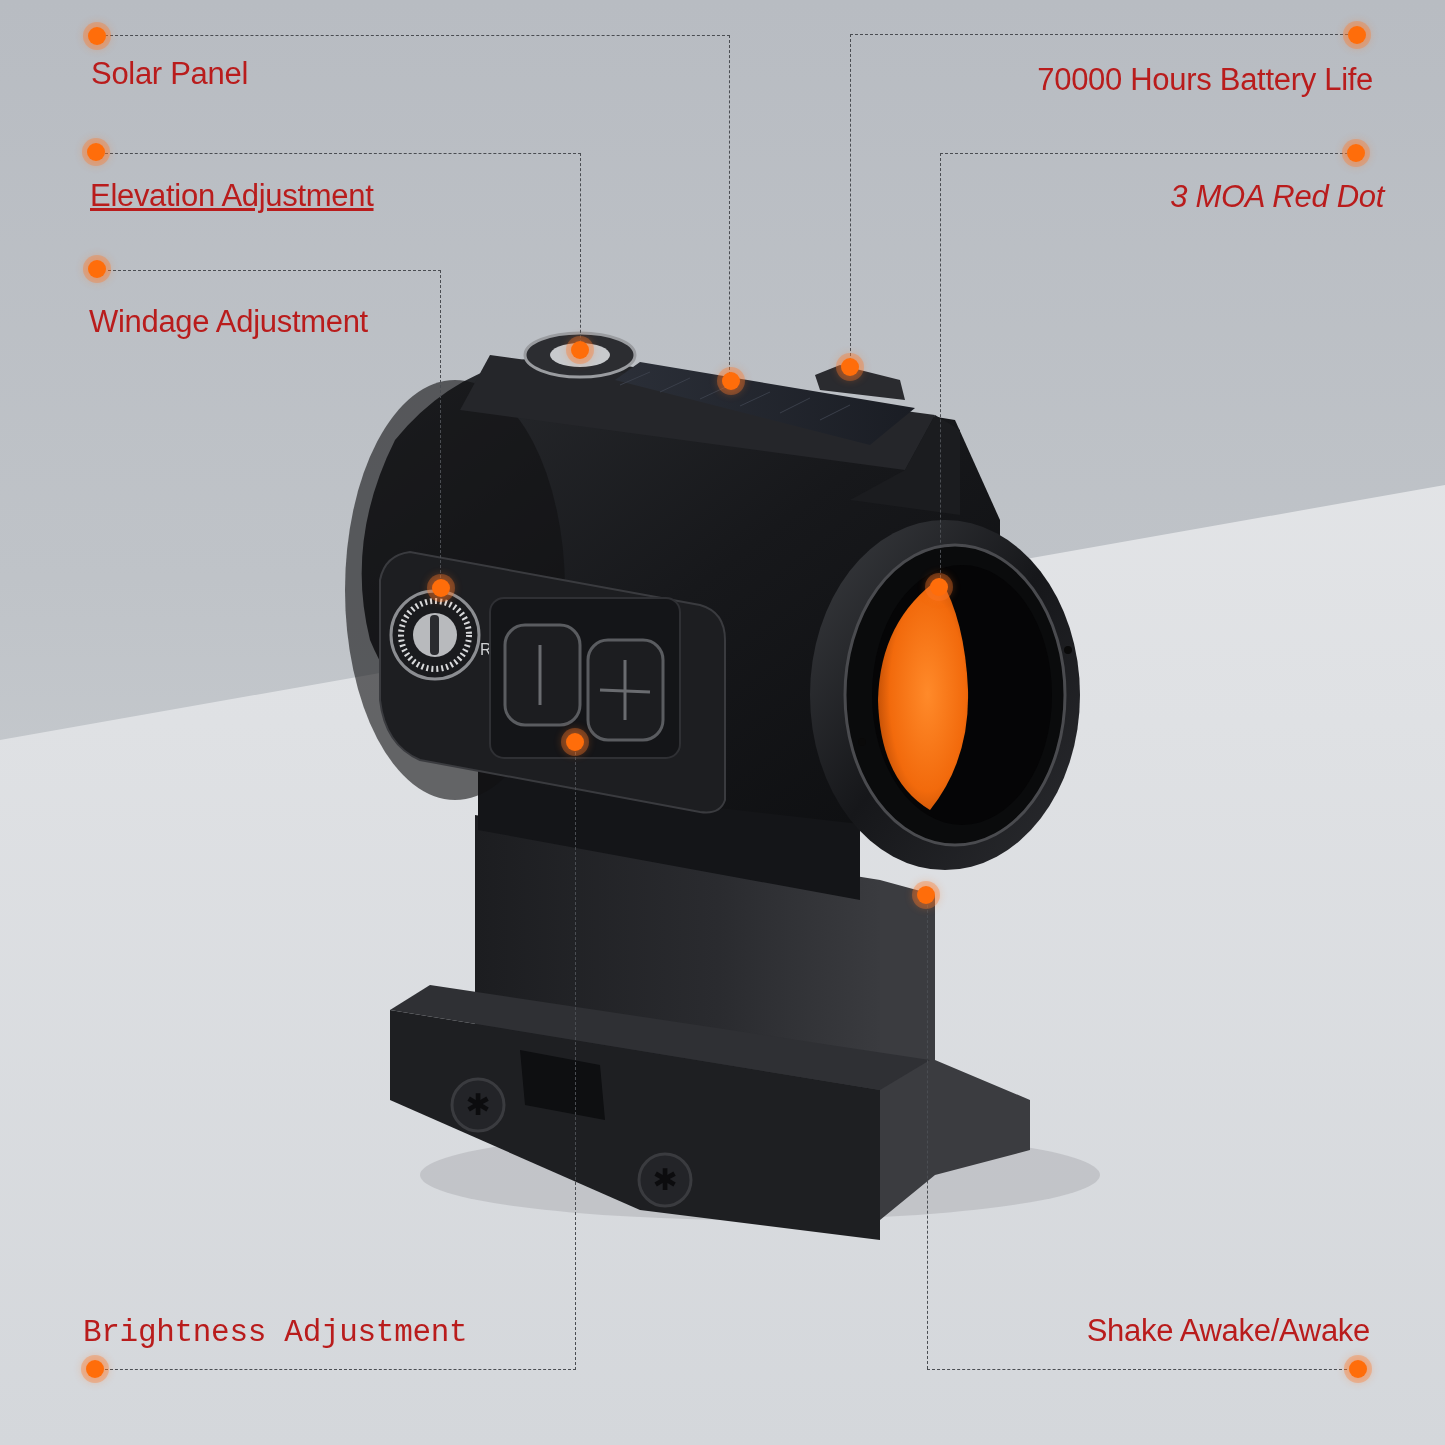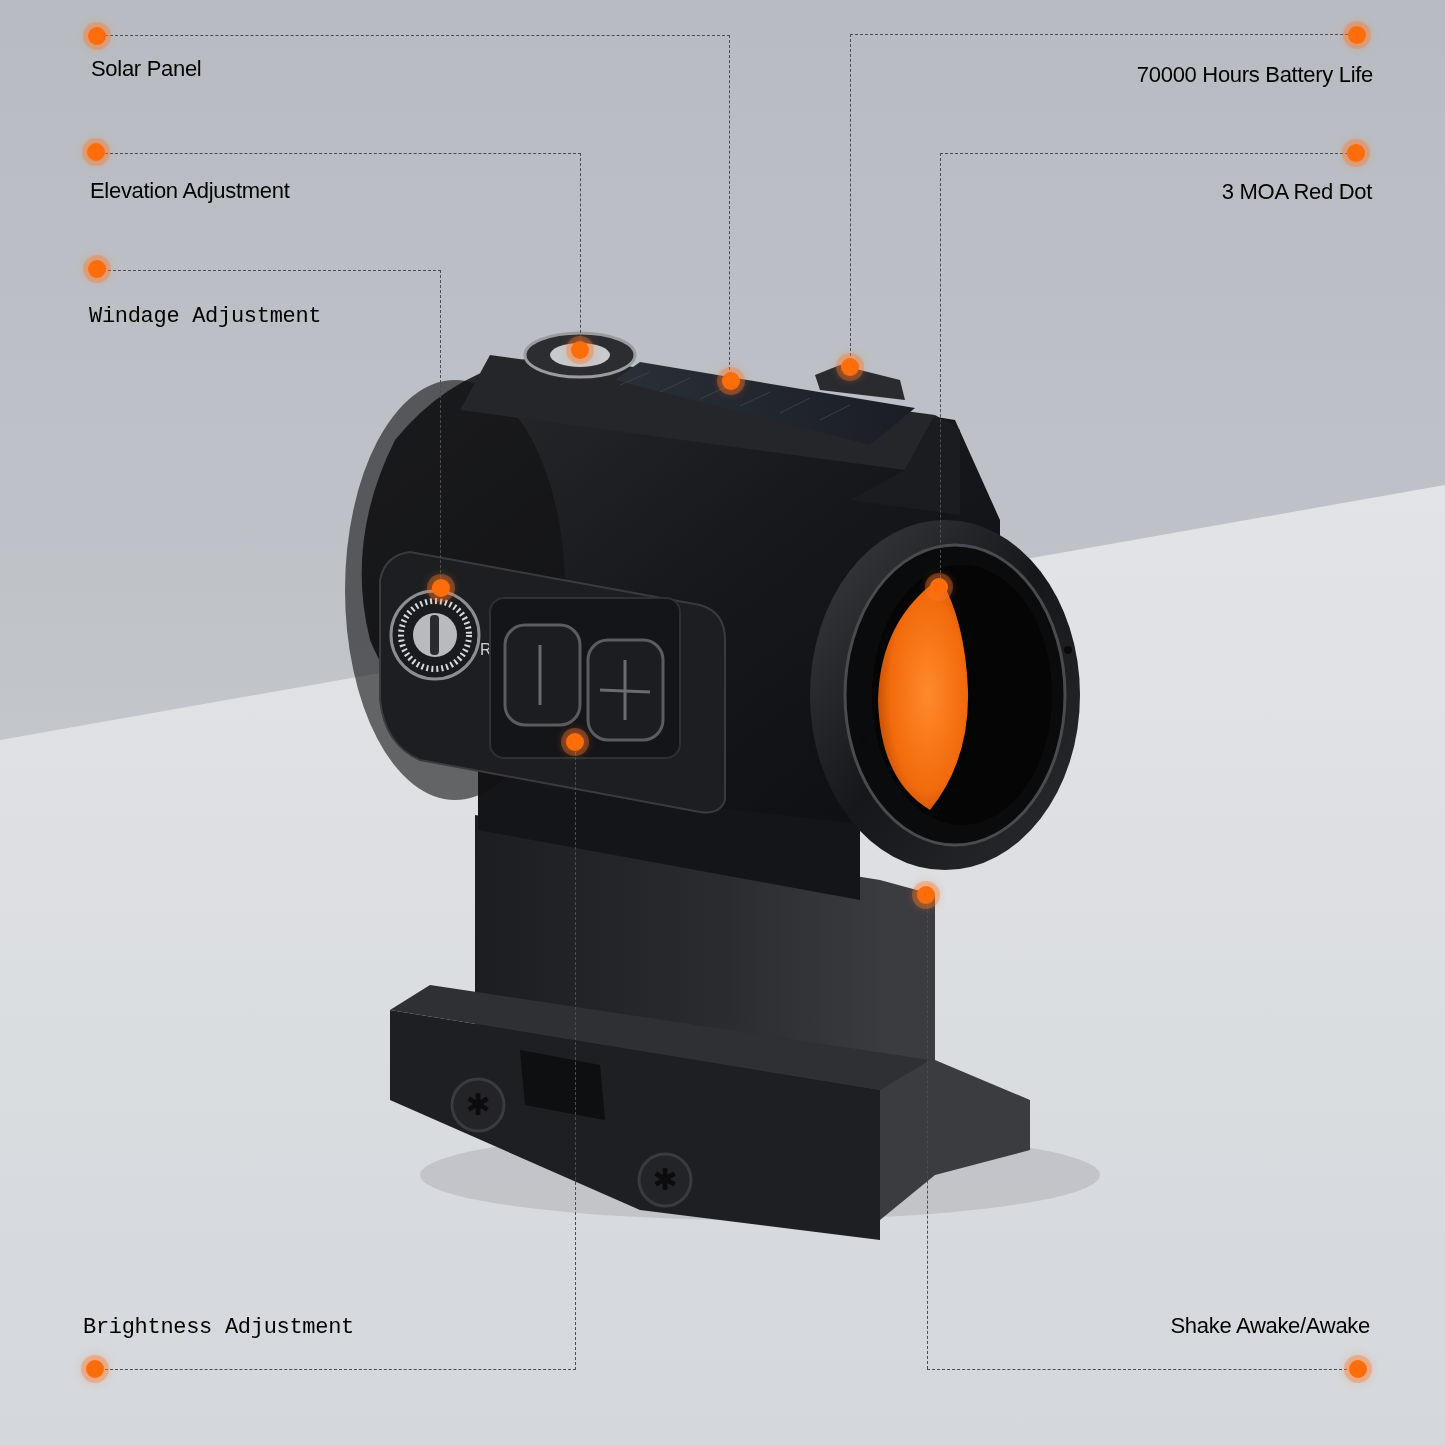--- a/index.html
+++ b/index.html
@@ -1,19 +1,19 @@
 <!DOCTYPE html>
 <html><head>
 <meta charset="utf-8">
 <style>
   html,body{margin:0;padding:0;}
   body{width:1445px;height:1445px;position:relative;overflow:hidden;font-family:"Liberation Sans","DejaVu Sans",sans-serif;background:#c4c8cd;}
   .bg-wall{position:absolute;left:0;top:0;width:1445px;height:1445px;background:linear-gradient(180deg,#b8bcc2 0%,#bfc3c8 40%,#c6cace 60%);}
   .bg-floor{position:absolute;left:0;top:0;width:1445px;height:1445px;background:linear-gradient(180deg,#e8e9eb 0%,#dfe1e4 50%,#d4d7db 100%);clip-path:polygon(0 740px,1445px 485px,1445px 1445px,0 1445px);}
-  .label{position:absolute;font-size:22px;color:#000000;letter-spacing:-0.3px;white-space:nowrap;}
+  .label{position:absolute;font-size:31px;color:#b91c1c;letter-spacing:-0.3px;white-space:nowrap;}
   .label.right{text-align:right;}
   .dot{position:absolute;width:18px;height:18px;border-radius:50%;background:#ff6d0a;box-shadow:0 0 0 5px rgba(255,120,40,0.35),0 0 8px 4px rgba(255,120,40,0.3);transform:translate(-50%,-50%);}
   .hline{position:absolute;height:0;border-top:1.5px dashed #4a4d52;}
   .vline{position:absolute;width:0;border-left:1.5px dashed #4a4d52;}
   
   .product{position:absolute;left:0;top:0;width:1445px;height:1445px;}
 </style>
 </head>
 <body>
 
@@ -141,18 +141,18 @@
 
 <div class="dot" style="left:731px;top:381px;"></div>
 <div class="dot" style="left:580px;top:350px;"></div>
 <div class="dot" style="left:441px;top:588px;"></div>
 <div class="dot" style="left:850px;top:367px;"></div>
 <div class="dot" style="left:939px;top:587px;"></div>
 <div class="dot" style="left:575px;top:742px;"></div>
 <div class="dot" style="left:926px;top:895px;"></div>
 
 <div class="label" style="left:91px;top:56px;">Solar Panel</div>
-<div class="label" style="left:90px;top:178px;">Elevation Adjustment</div>
-<div class="label" style="left:89px;top:304px;font-family:Liberation Mono, monospace;">Windage Adjustment</div>
+<div class="label" style="left:90px;top:178px;text-decoration:underline;">Elevation Adjustment</div>
+<div class="label" style="left:89px;top:304px;">Windage Adjustment</div>
 <div class="label right" style="right:72px;top:62px;">70000 Hours Battery Life</div>
-<div class="label right" style="right:73px;top:179px;">3 MOA Red Dot</div>
+<div class="label right" style="right:61px;top:179px;font-style:italic;">3 MOA Red Dot</div>
 <div class="label" style="left:83px;top:1315px;font-family:Liberation Mono, monospace;">Brightness Adjustment</div>
 <div class="label right" style="right:75px;top:1313px;">Shake Awake/Awake</div>
 
 </body></html>

